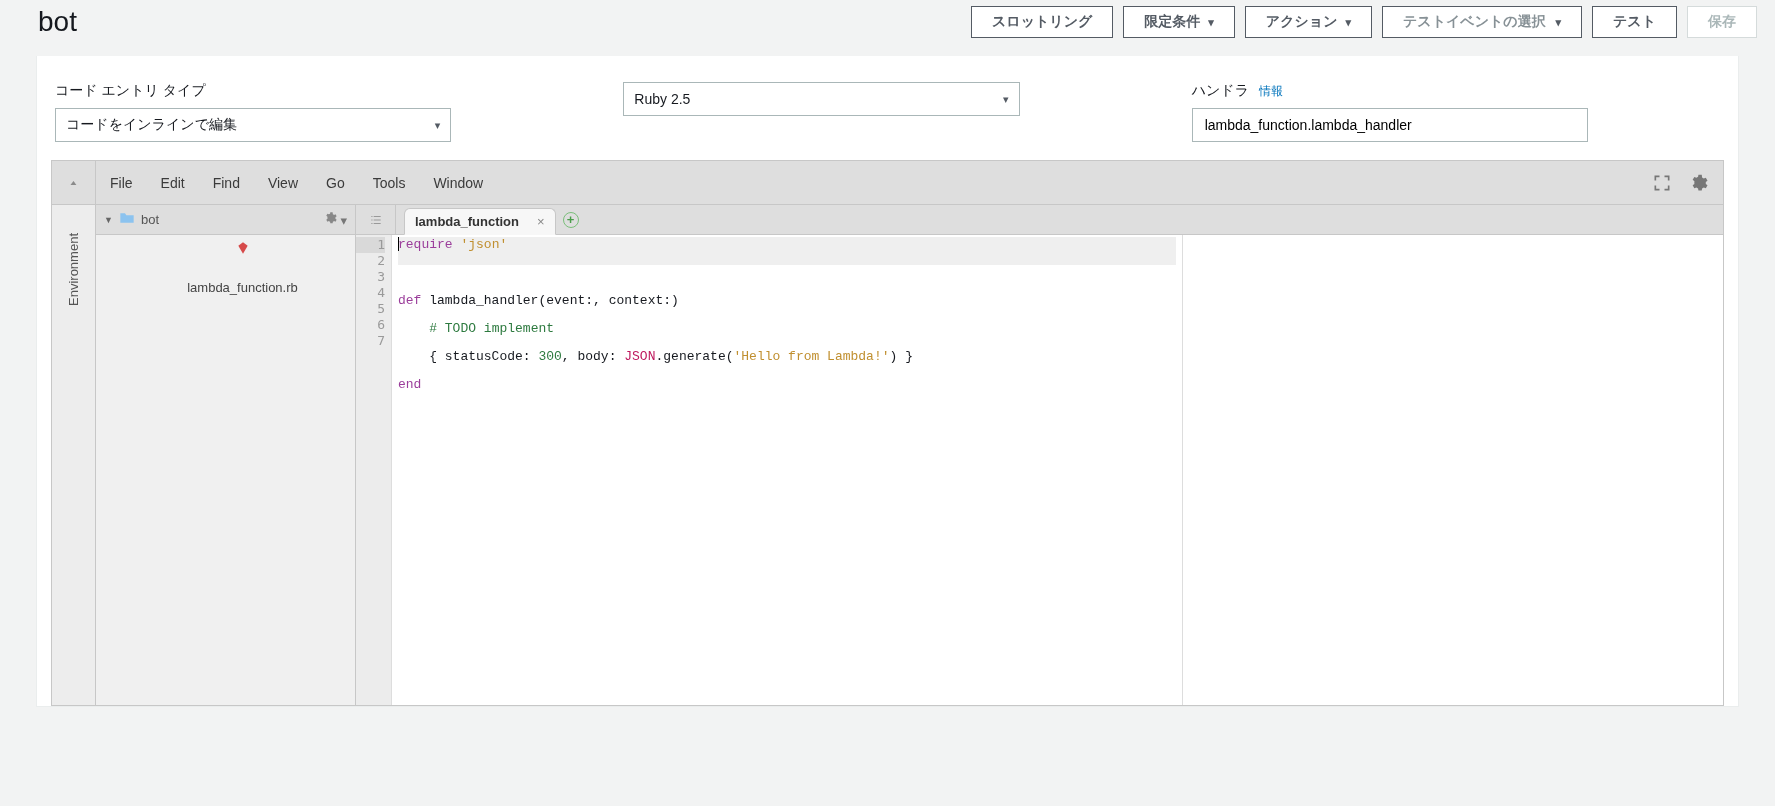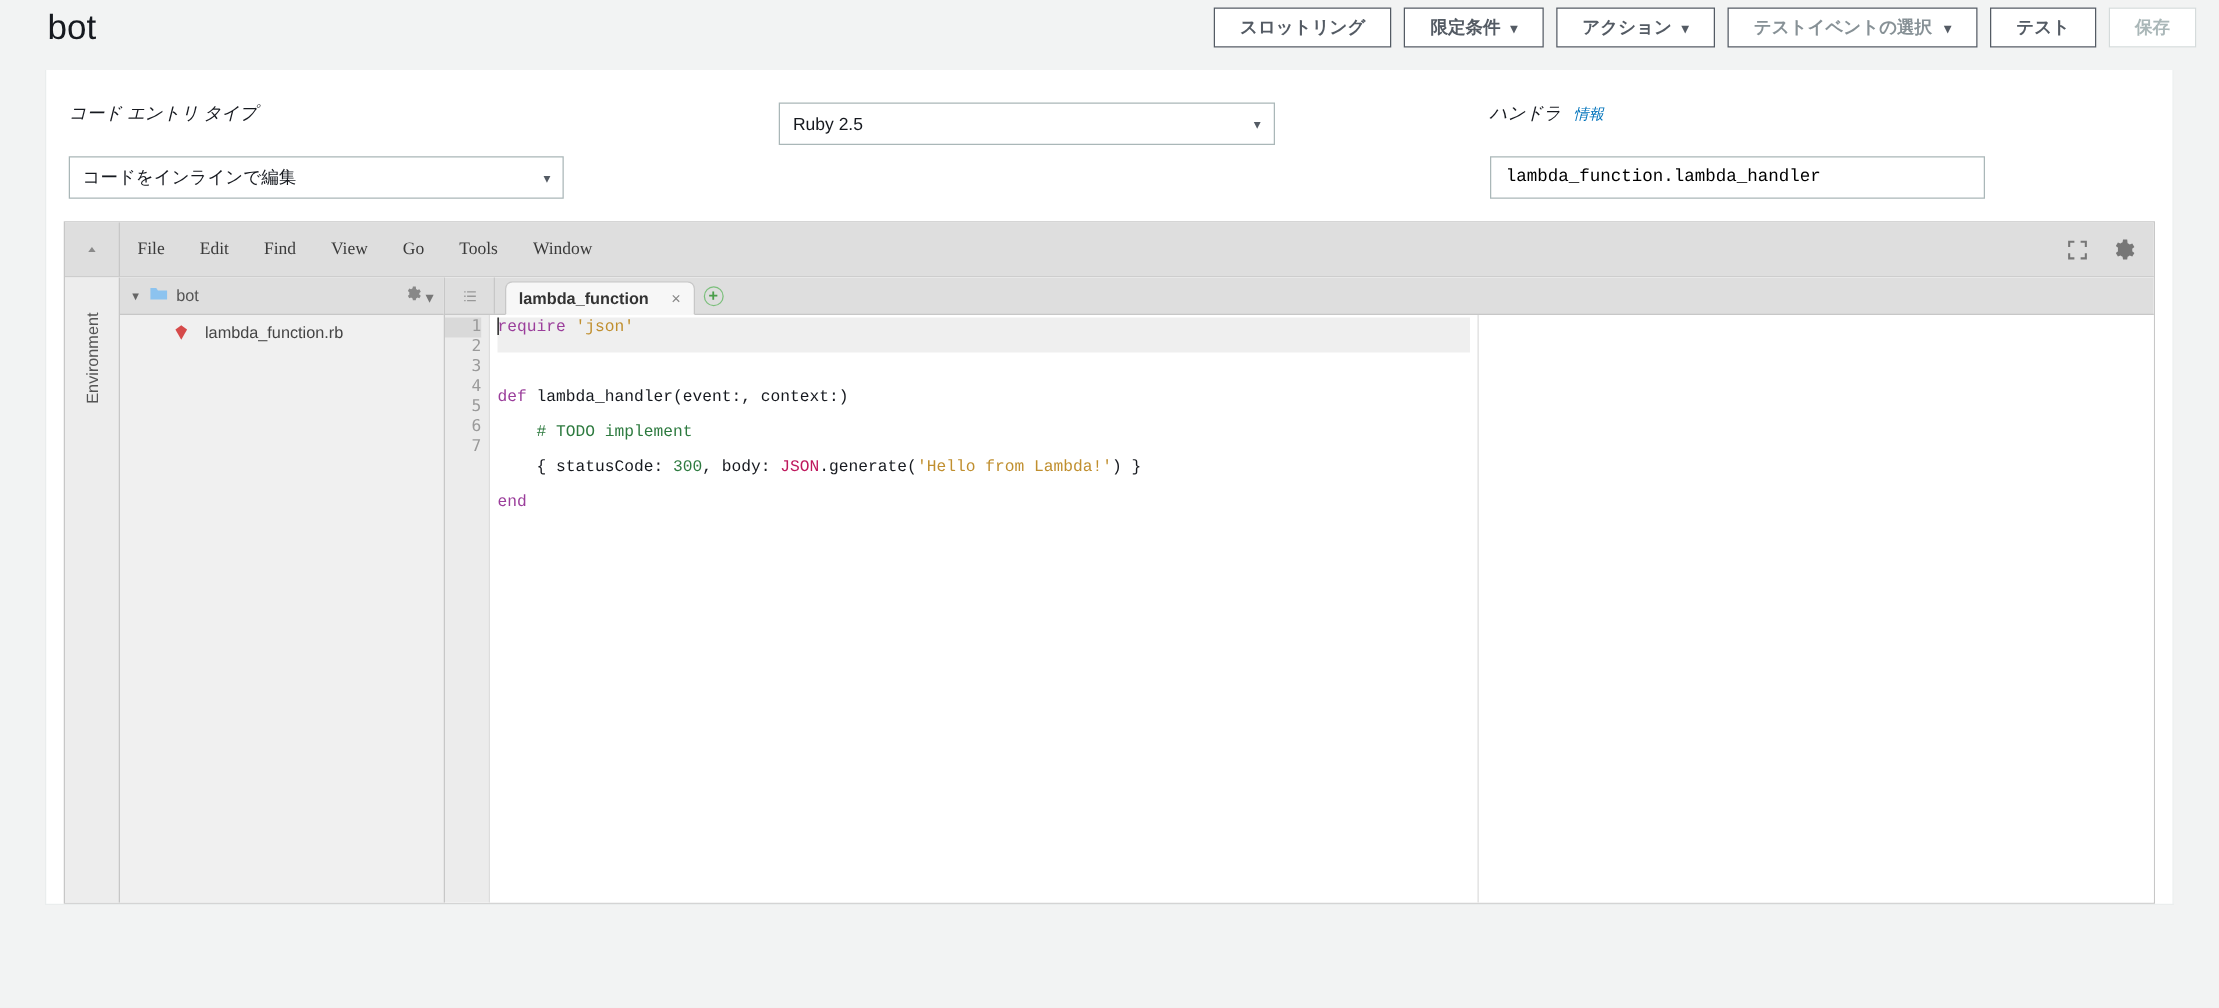--- a/index.html
+++ b/index.html
@@ -60,41 +60,40 @@
   }
   .config-row {
     display: flex;
     gap: 40px;
     padding: 0 18px 18px 18px;
   }
   .config-col { flex: 1; }
   .config-label {
     font-size: 14px;
     color: #16191f;
-    margin-bottom: 25px;
+    margin-bottom: 8px;
     display: flex;
     align-items: center;
     gap: 10px;
-    font-style: italic;
   }
   .info-link { color: #0073bb; font-size: 12px; cursor: pointer; }
   .select, .text-input {
     width: 75%;
     border: 1px solid #aab7b8;
     background: #fff;
     padding: 6px 10px;
     font-size: 14px;
     height: 34px;
     display: flex;
     align-items: center;
     justify-content: space-between;
   }
   .select::after { content: "▾"; font-size: 11px; color: #545b64; }
   .text-input input {
-    border: none; outline: none; width: 100%; font-size: 14px; font-family: Liberation Mono, monospace;
+    border: none; outline: none; width: 100%; font-size: 14px;
   }
   
   .editor-wrap {
     margin: 0 14px;
     border: 1px solid #c7c7c7;
   }
   .editor-top {
     background: #dedede;
     border-bottom: 1px solid #c7c7c7;
     display: flex;
@@ -103,21 +102,21 @@
   }
   .side-toggle {
     width: 44px;
     display: flex;
     align-items: center;
     justify-content: center;
     color: #8a8a8a;
     border-right: 1px solid #c7c7c7;
   }
   .side-toggle::before { content: "▲"; font-size: 10px; transform: scaleY(0.7); }
-  .menu-bar { display: flex; align-items: center; font-family: Liberation Serif, serif; }
+  .menu-bar { display: flex; align-items: center; }
   .menu-item {
     padding: 0 14px;
     color: #3b3b3b;
     line-height: 44px;
     cursor: pointer;
     font-size: 14px;
   }
   .editor-top-right {
     margin-left: auto; display: flex; align-items: center; gap: 14px; padding-right: 14px;
   }
@@ -154,23 +153,24 @@
     display: flex;
     align-items: center;
     padding: 0 8px;
     color: #555;
     gap: 6px;
   }
   .tree-header .gear { margin-left: auto; color:#777; }
   .tree-header .folder-ico { color:#7db3e8; }
   .tree-header .expand { font-size:9px; color:#666; }
   .tree-file {
-    display: flex; align-items:center; gap:12px;
+    display: flex; align-items:center; gap:25px;
     padding: 6px 8px 6px 42px;
     color:#444;
+    flex-direction:column;
   }
   .ruby-ico { width:14px; height:14px; display:inline-block; }
   .ruby-ico svg { width:14px; height:14px; }
   .code-pane { flex:1; background:#fff; display:flex; flex-direction:column; min-height:500px;}
   .tab-bar {
     height:30px;
     background:#dedede;
     border-bottom:1px solid #c7c7c7;
     display:flex;
     align-items:stretch;

